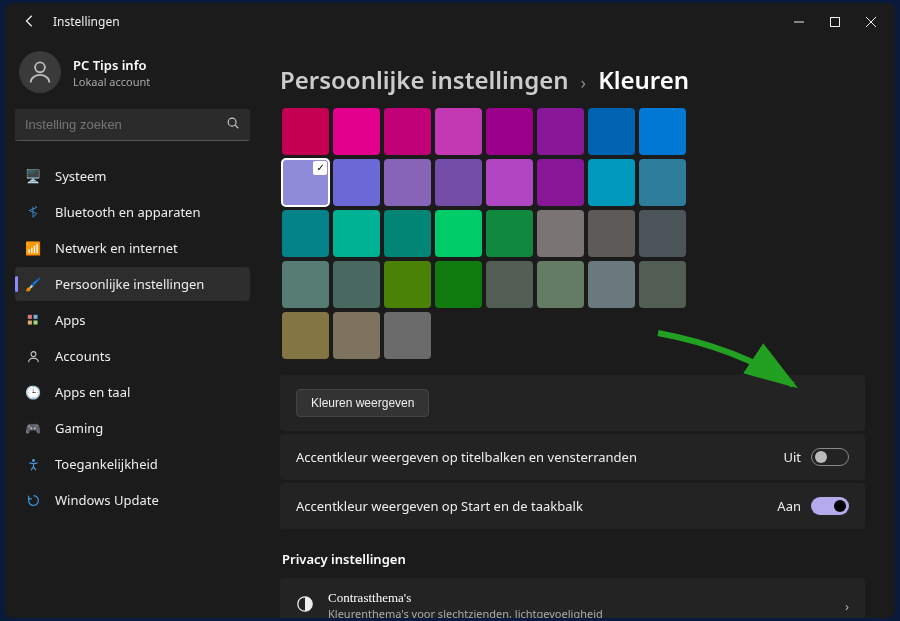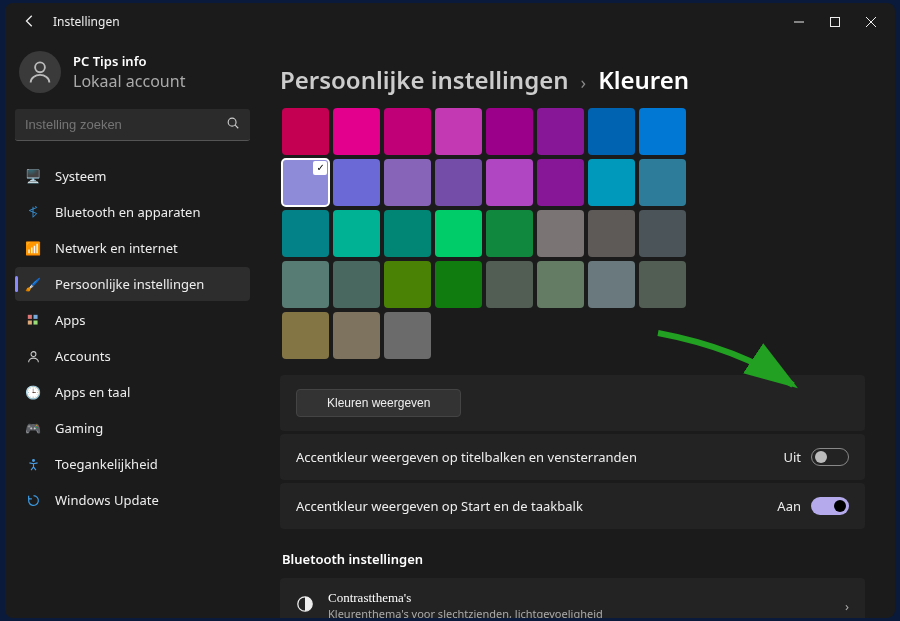--- a/index.html
+++ b/index.html
@@ -61,21 +61,21 @@
   }
   .avatar {
     width: 42px; height: 42px;
     border-radius: 50%;
     background: #3a3a3a;
     display: flex;
     align-items: center;
     justify-content: center;
   }
   .user-name { font-size: 13px; font-weight: 600; }
-  .user-sub { font-size: 16px; color: #aaa; }
+  .user-sub { font-size: 11px; color: #aaa; }
   .search-box {
     height: 32px;
     background: #2b2b2b;
     border-bottom: 1px solid #555;
     border-radius: 3px;
     display: flex;
     align-items: center;
     padding: 0 10px;
     margin-bottom: 18px;
   }
@@ -164,21 +164,21 @@
     border-radius: 4px;
     margin-bottom: 3px;
     font-size: 13px;
   }
   .setting-label { flex: 1; color: #eee; }
   .setting-val { color: #eee; margin-right: 10px; font-size: 13px; }
   .btn {
     background: #333;
     border: 1px solid #444;
     color: #eee;
-    padding: 6px 30px;
+    padding: 6px 14px;
     border-radius: 4px;
     font-size: 12px;
     cursor: pointer;
   }
   .toggle {
     width: 38px; height: 18px;
     border-radius: 10px;
     position: relative;
     cursor: pointer;
   }
@@ -397,21 +397,21 @@
         <span class="setting-val">Uit</span>
         <div class="toggle off"></div>
       </div>
 
       <div class="setting-row">
         <span class="setting-label">Accentkleur weergeven op Start en de taakbalk</span>
         <span class="setting-val">Aan</span>
         <div class="toggle on"></div>
       </div>
 
-      <div class="section-header">Bluetooth instellingen</div>
+      <div class="section-header">Privacy instellingen</div>
 
       <div class="link-row">
         <span>
           <svg viewBox="0 0 20 20" width="18" height="18">
               <circle cx="10" cy="10" r="8" fill="none" stroke="#eee" stroke-width="1.4"></circle>
               <path d="M10 2a8 8 0 0 1 0 16z" fill="#eee"></path>
             </svg>
         </span>
         <div>
           <div class="link-title">Contrastthema's</div>

